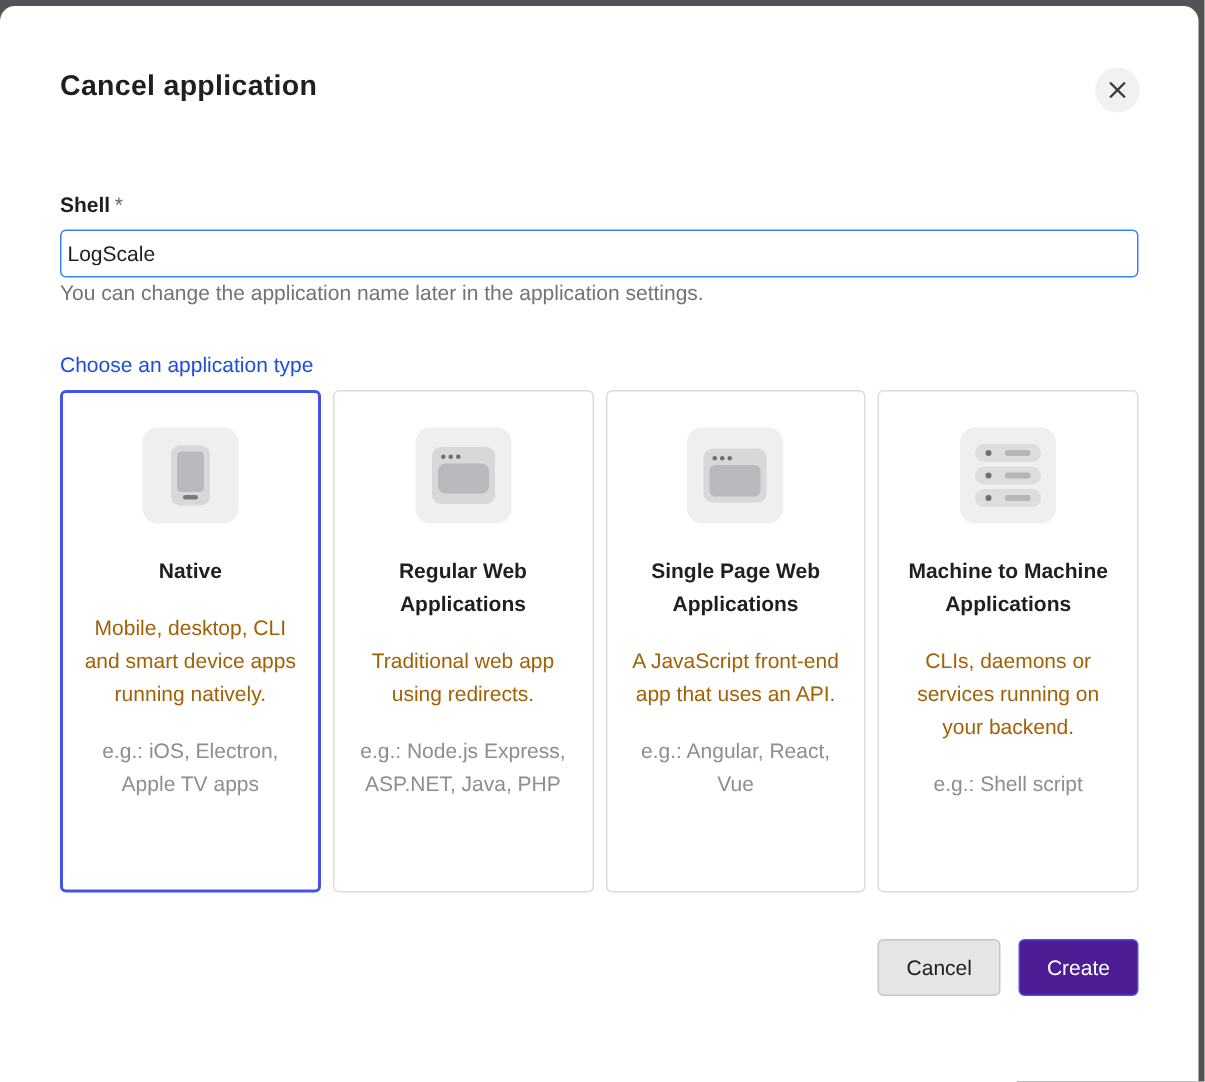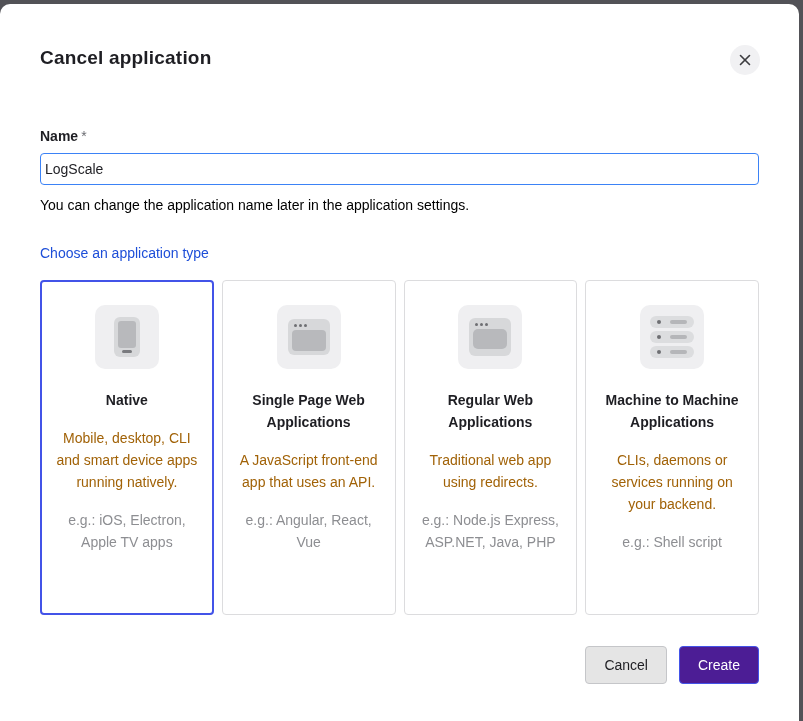--- a/index.html
+++ b/index.html
@@ -51,34 +51,33 @@
     border: 1px solid #3b82f6;
     border-radius: 4px;
     padding: 0 4px;
     font-size: 14px;
     color: #1e1e23;
     font-family: inherit;
     outline: none;
     display: block;
   }
   .helper-text {
-    margin-top: 10px;
-    font-size: 14px;
-    color: #000000;
+    font-size: 14px;
+    color: #737373;
     line-height: 20px;
   }
   .section-label {
     margin-top: 28px;
     font-size: 14px;
     font-weight: 500;
     color: #1d4ed8;
     line-height: 20px;
   }
   .cards {
-    margin-top: 17px;
+    margin-top: 7px;
     display: grid;
     grid-template-columns: repeat(4, 1fr);
     gap: 8px;
   }
   .card {
     height: 335px;
     border: 1px solid #dcdcde;
     border-radius: 4px;
     background: #fff;
     padding: 24px 15px;
@@ -166,21 +165,21 @@
 
   <button class="close-btn">
     <span>
       <svg width="12" height="12" viewBox="0 0 12 12">
         <line x1="1.5" y1="1.5" x2="10.5" y2="10.5" stroke="#3c3c40" stroke-width="1.6" stroke-linecap="round"></line>
         <line x1="10.5" y1="1.5" x2="1.5" y2="10.5" stroke="#3c3c40" stroke-width="1.6" stroke-linecap="round"></line>
       </svg>
     </span>
   </button>
 
-  <div class="field-label"><span>Name</span><span class="required">*</span></div>
+  <div class="field-label"><span>Shell</span><span class="required">*</span></div>
 
   <input class="name-input" type="text" value="LogScale" style="">
 
   <div class="helper-text">You can change the application name later in the application settings.</div>
 
   <div class="section-label">Choose an application type</div>
 
   <div class="cards">
 
     <div class="card selected">
@@ -190,48 +189,48 @@
             <div class="homebar"></div>
           </div>
       </div>
       <div class="card-title">Native</div>
       <div class="card-desc">Mobile, desktop, CLI and smart device apps running natively.</div>
       <div class="card-eg">e.g.: iOS, Electron, Apple TV apps</div>
     </div>
 
     <div class="card">
       <div class="icon-box">
+        <div class="browser footer">
+          <div class="dots">
+              <i></i>
+              <i></i>
+              <i></i>
+            </div>
+          <div class="content"></div>
+        </div>
+      </div>
+      <div class="card-title">Regular Web Applications</div>
+      <div class="card-desc">Traditional web app using redirects.</div>
+      <div class="card-eg">e.g.: Node.js Express, ASP.NET, Java, PHP</div>
+    </div>
+
+    <div class="card">
+      <div class="icon-box">
         <div class="browser">
           <div class="dots">
               <i></i>
               <i></i>
               <i></i>
             </div>
           <div class="content"></div>
         </div>
       </div>
       <div class="card-title">Single Page Web Applications</div>
       <div class="card-desc">A JavaScript front-end app that uses an API.</div>
       <div class="card-eg">e.g.: Angular, React, Vue</div>
-    </div>
-
-    <div class="card">
-      <div class="icon-box">
-        <div class="browser footer">
-          <div class="dots">
-              <i></i>
-              <i></i>
-              <i></i>
-            </div>
-          <div class="content"></div>
-        </div>
-      </div>
-      <div class="card-title">Regular Web Applications</div>
-      <div class="card-desc">Traditional web app using redirects.</div>
-      <div class="card-eg">e.g.: Node.js Express, ASP.NET, Java, PHP</div>
     </div>
 
     <div class="card">
       <div class="icon-box">
         <div class="servers">
           <div class="server-row">
               <span class="led"></span>
               <span class="bar"></span>
             </div>
           <div class="server-row">

